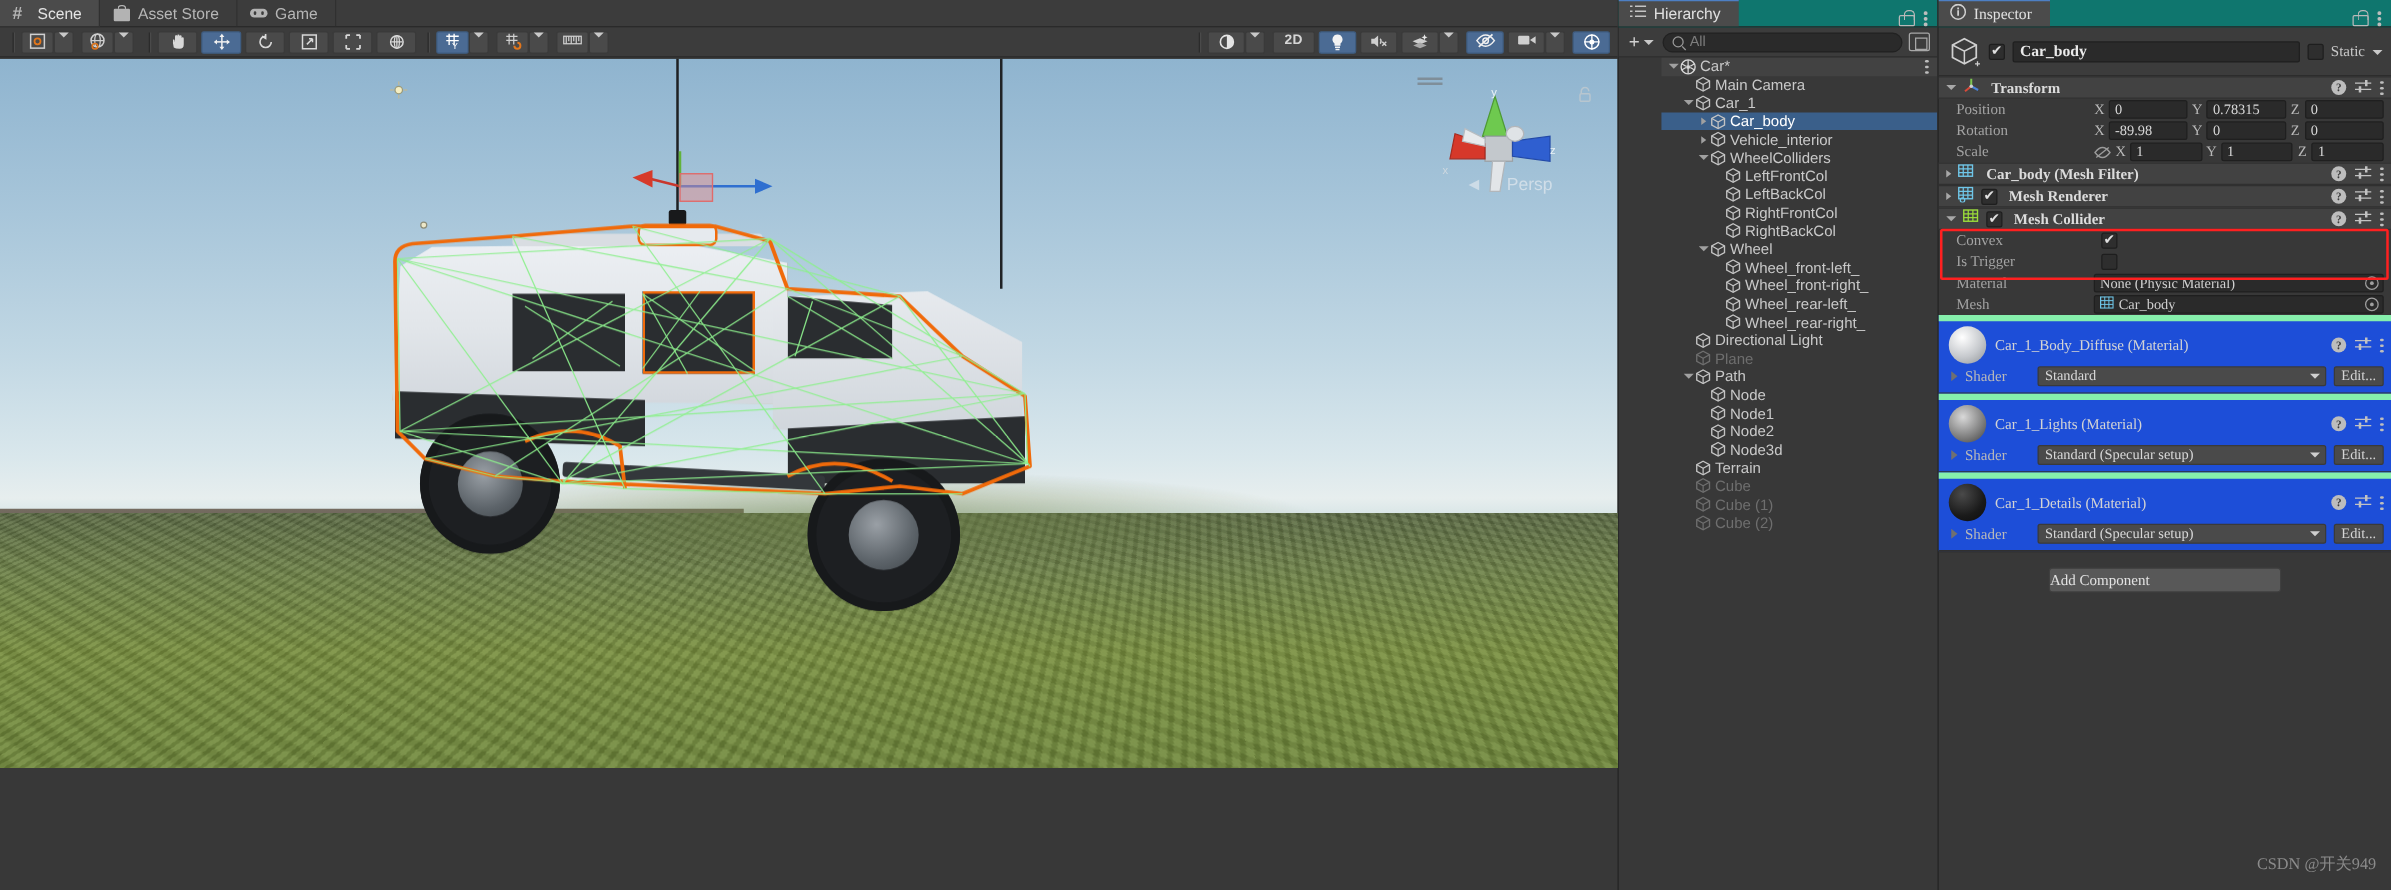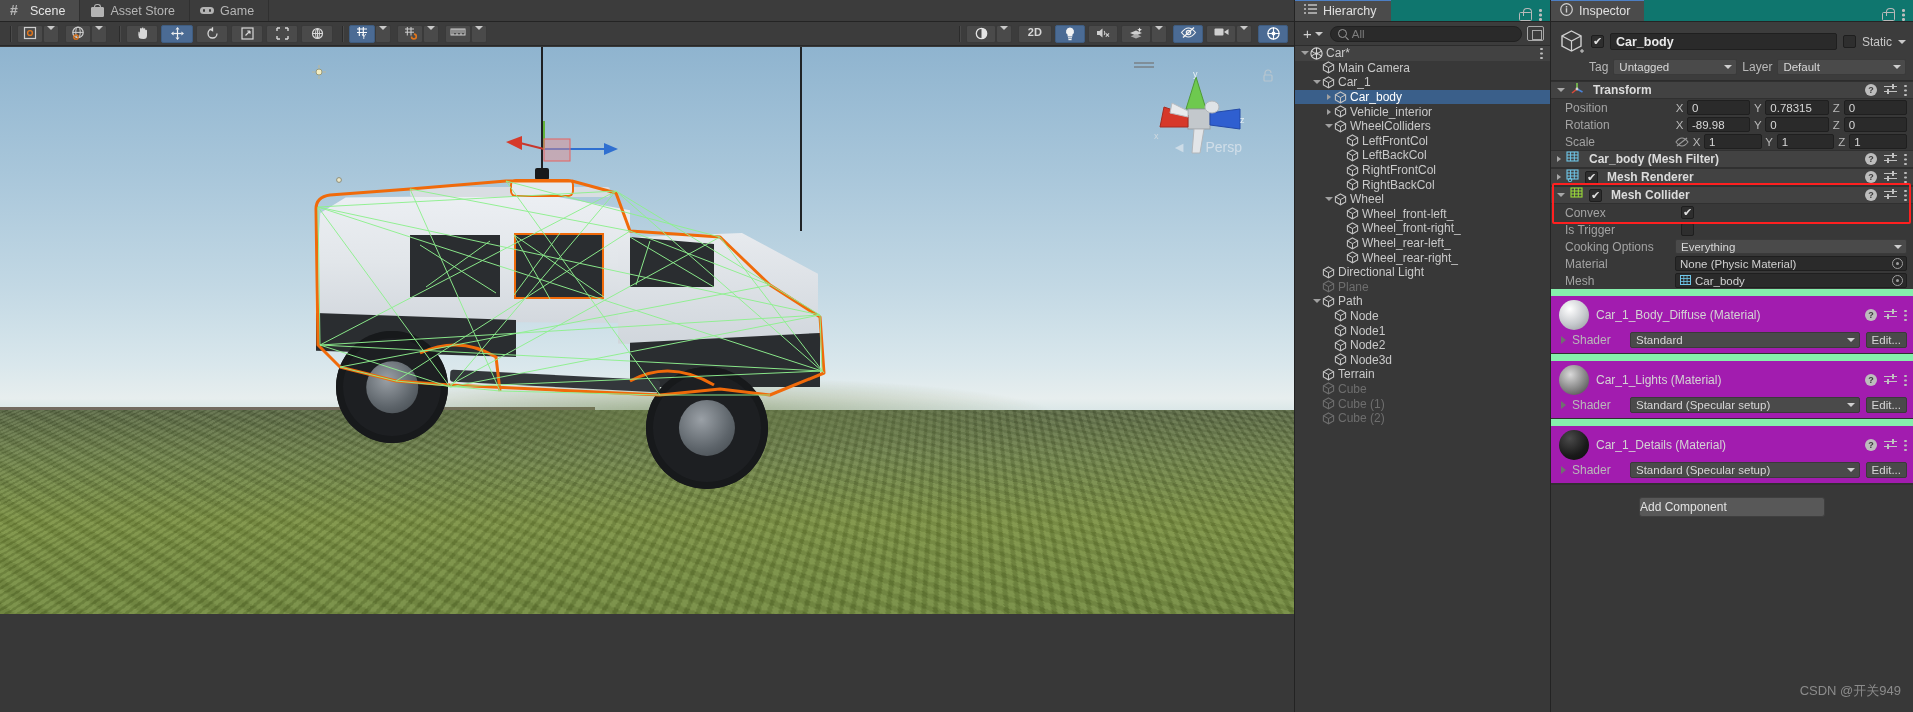--- a/index.html
+++ b/index.html
@@ -89,34 +89,34 @@
   .hier-search { height:24px; background:#3c3c3c; display:flex; align-items:center; gap:5px; padding:0 6px;
      border-bottom:1px solid #2c2c2c; }
   .plus-btn { display:flex; align-items:center; gap:3px; color:#d0d0d0; font-size:15px; padding:0 2px;}
   .search-field { flex:1; height:16px; background:#2a2a2a; border:1px solid #212121; border-radius:8px;
      display:flex; align-items:center; gap:5px; padding:0 7px; color:#7d7d7d; font-size:11.5px;}
   .magni { width:9px;height:9px;border:1.4px solid #9a9a9a;border-radius:50%; position:relative; flex:none;}
   .magni::after{content:"";position:absolute; right:-3px; bottom:-2px; width:4px;height:1.4px;background:#9a9a9a;transform:rotate(45deg);}
   .sq-btn { width:17px;height:15px; border:1.4px solid #a8a8a8; border-radius:2px; position:relative; flex:none;}
   .sq-btn::after{content:""; position:absolute; left:4px; top:3px; width:8px;height:8px;border:1.4px solid #a8a8a8;}
 
-  .tree { flex:1; overflow:hidden; padding-top:0px; }
+  .tree { flex:1; overflow:hidden; padding-top:0px;margin-left:34px; }
   .row { height:14.6px; display:flex; align-items:center; font-size:12px; color:#c9c9c9; white-space:nowrap; }
   .row.sel { background:#3a5f8a; color:#ffffff; }
   .row.scene-row { background:#424242; }
   .row.dim { color:#6e6e6e; }
   .tw { width:11px; flex:none; display:flex; align-items:center; justify-content:center;}
   .tw .arrow { width:0;height:0;border-left:4.5px solid #a0a0a0;border-top:3.5px solid transparent;border-bottom:3.5px solid transparent;}
   .tw .arrow.open { border-left:4px solid transparent;border-right:4px solid transparent;border-top:4.5px solid #a0a0a0;border-bottom:none;}
   .go-ico { width:13px;height:13px; flex:none; margin-right:3px; }
   .row .kebab-end { margin-left:auto; margin-right:7px; }
 
   
   .insp-panel { width:363px; height:712px; background:#383838; flex:none; border-left:1px solid #232323;
-     display:flex; flex-direction:column; position:relative; }
+     display:flex; flex-direction:column; position:relative;font-family:Liberation Serif, serif; }
   .insp-head { padding:6px 7px 5px 7px; background:#3c3c3c; border-bottom:1px solid #2c2c2c; }
   .insp-row1 { display:flex; align-items:center; gap:6px; }
   .cube-ico { width:27px;height:27px; flex:none; }
   .chk { width:13px;height:13px; background:#2e2e2e; border:1px solid #1e1e1e; border-radius:2px; flex:none;
      display:flex; align-items:center; justify-content:center; }
   .chk.on::after { content:"✔"; color:#e0e0e0; font-size:11px; line-height:1; }
   .name-field { flex:1; height:17px; background:#2a2a2a; border:1px solid #1f1f1f; border-radius:2px;
      display:flex; align-items:center; padding:0 5px; color:#eaeaea; font-size:12.5px; font-weight:bold;}
   .static-lbl { font-size:12px; color:#c8c8c8; }
   .insp-row2 { display:flex; align-items:center; gap:5px; margin-top:4px; padding-left:31px; }
@@ -144,21 +144,21 @@
   .num { flex:1; height:15px; background:#2a2a2a; border:1px solid #1f1f1f; border-radius:2px;
      display:flex; align-items:center; padding:0 4px; color:#d8d8d8; font-size:11.5px; overflow:hidden;}
   .eye-off { width:14px;height:12px; flex:none; margin-right:3px;}
 
   .obj-field { flex:1; height:15px; background:#2a2a2a; border:1px solid #1f1f1f; border-radius:2px;
       display:flex; align-items:center; padding:0 3px 0 4px; color:#d0d0d0; font-size:11.5px; gap:4px;}
   .circ { width:11px;height:11px;border-radius:50%;border:1.4px solid #9f9f9f; margin-left:auto; flex:none;
       display:flex;align-items:center;justify-content:center;}
   .circ::after{content:"";width:3.5px;height:3.5px;border-radius:50%;background:#9f9f9f;}
 
-  .mat-block { border-top:7px solid #86efac; border-bottom:1px solid #303030; background:#a21caf; padding:4px 0 5px 0;}
+  .mat-block { border-top:5px solid #86efac; border-bottom:1px solid #303030; background:#1d4ed8; padding:4px 0 5px 0;}
   .mat-row1 { display:flex; align-items:center; gap:7px; padding:0 6px 0 8px;}
   .mat-sphere { width:30px;height:30px;border-radius:50%; flex:none;}
   .mat-title { font-size:12px; color:#d4d4d4; }
   .mat-row2 { display:flex; align-items:center; gap:6px; padding:2px 6px 0 10px;}
   .mat-arrow { width:0;height:0;border-left:5px solid #707070;border-top:4px solid transparent;border-bottom:4px solid transparent; flex:none;}
   .edit-btn { height:16px; min-width:40px; background:#4a4a4a; border:1px solid #3a3a3a; border-radius:2px;
      display:flex;align-items:center;justify-content:center; font-size:11.5px; color:#d6d6d6; padding:0 5px; flex:none;}
 
   .addcomp-wrap { padding:12px 0 0 0; display:flex; justify-content:center; border-top:1px solid #303030; }
   .addcomp { width:186px; height:20px; background:#585858; border:1px solid #3f3f3f; border-radius:3px;
@@ -775,32 +775,20 @@
             <path d="M22 23 L26 23 M24 21 L24 25" stroke="#d0d0d0" stroke-width="1"></path>
           </svg>
         </span>
         <span class="chk on"></span>
         <span class="name-field">
           <span>Car_body</span>
         </span>
         <span class="chk"></span>
         <span class="static-lbl">Static</span>
         <span class="caret"></span>
-      </div>
-      <div class="insp-row2">
-        <span class="lbl">Tag</span>
-        <span class="dd" style="width:124px">
-          <span>Untagged</span>
-          <span class="caret"></span>
-        </span>
-        <span class="lbl">Layer</span>
-        <span class="dd" style="flex:1">
-          <span>Default</span>
-          <span class="caret"></span>
-        </span>
       </div>
     </div>
 
     <div class="comp-head">
       <span class="caret" style="border-top-color:#a8a8a8"></span>
       <span>
         <svg width="14" height="13" viewBox="0 0 14 13">
             <path d="M7 7 L7 1" stroke="#7ec850" stroke-width="1.6"></path>
             <path d="M7 7 L2 11" stroke="#d84a3a" stroke-width="1.6"></path>
             <path d="M7 7 L12.5 10" stroke="#4a82d8" stroke-width="1.6"></path>
@@ -899,27 +887,20 @@
         </div>
         <div class="prop-row" id="convex-row">
           <span class="prop-lbl">Convex</span>
           <span class="chk on" style="margin-left:6px"></span>
         </div>
         <div class="prop-row">
           <span class="prop-lbl">Is Trigger</span>
           <span class="chk " style="margin-left:6px"></span>
         </div>
         <div class="prop-row">
-          <span class="prop-lbl">Cooking Options</span>
-          <span class="dd" style="flex:1;height:15px">
-            <span>Everything</span>
-            <span class="caret"></span>
-          </span>
-        </div>
-        <div class="prop-row">
           <span class="prop-lbl">Material</span>
           <span class="obj-field">
             <span>None (Physic Material)</span>
             <span class="circ"></span>
           </span>
         </div>
         <div class="prop-row">
           <span class="prop-lbl">Mesh</span>
           <span class="obj-field">
             <span><svg width="11" height="10" viewBox="0 0 11 10">

